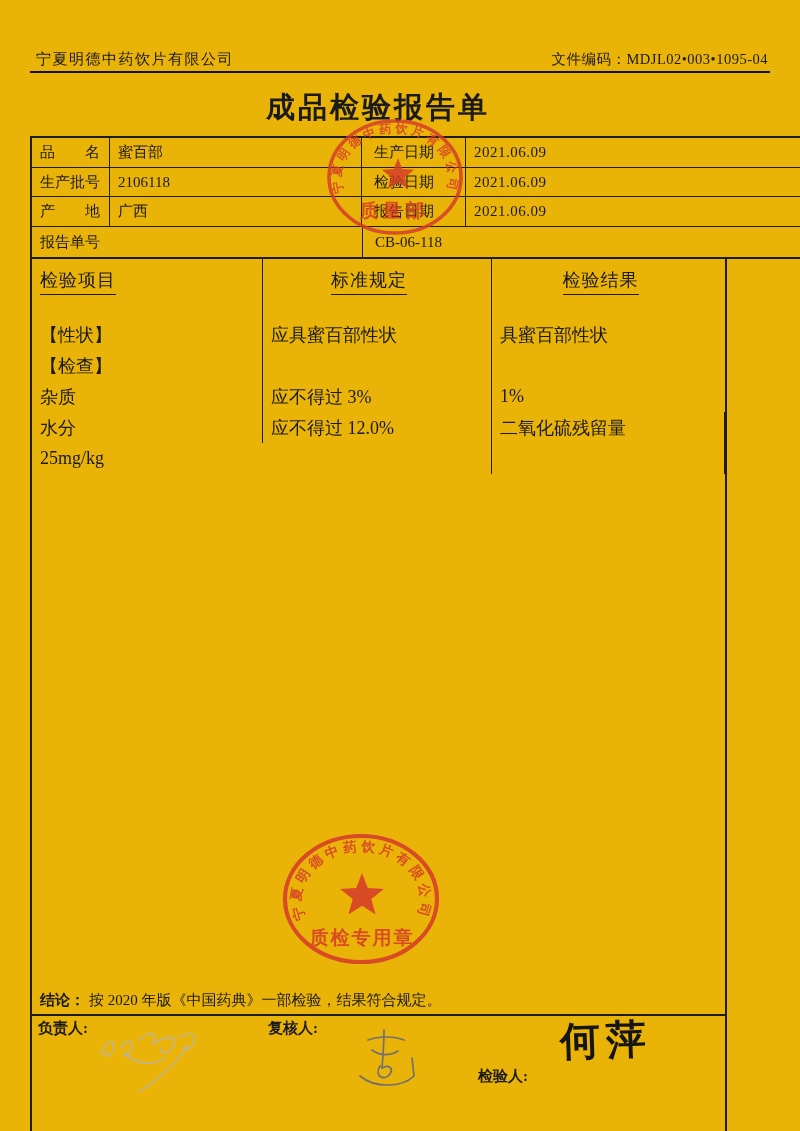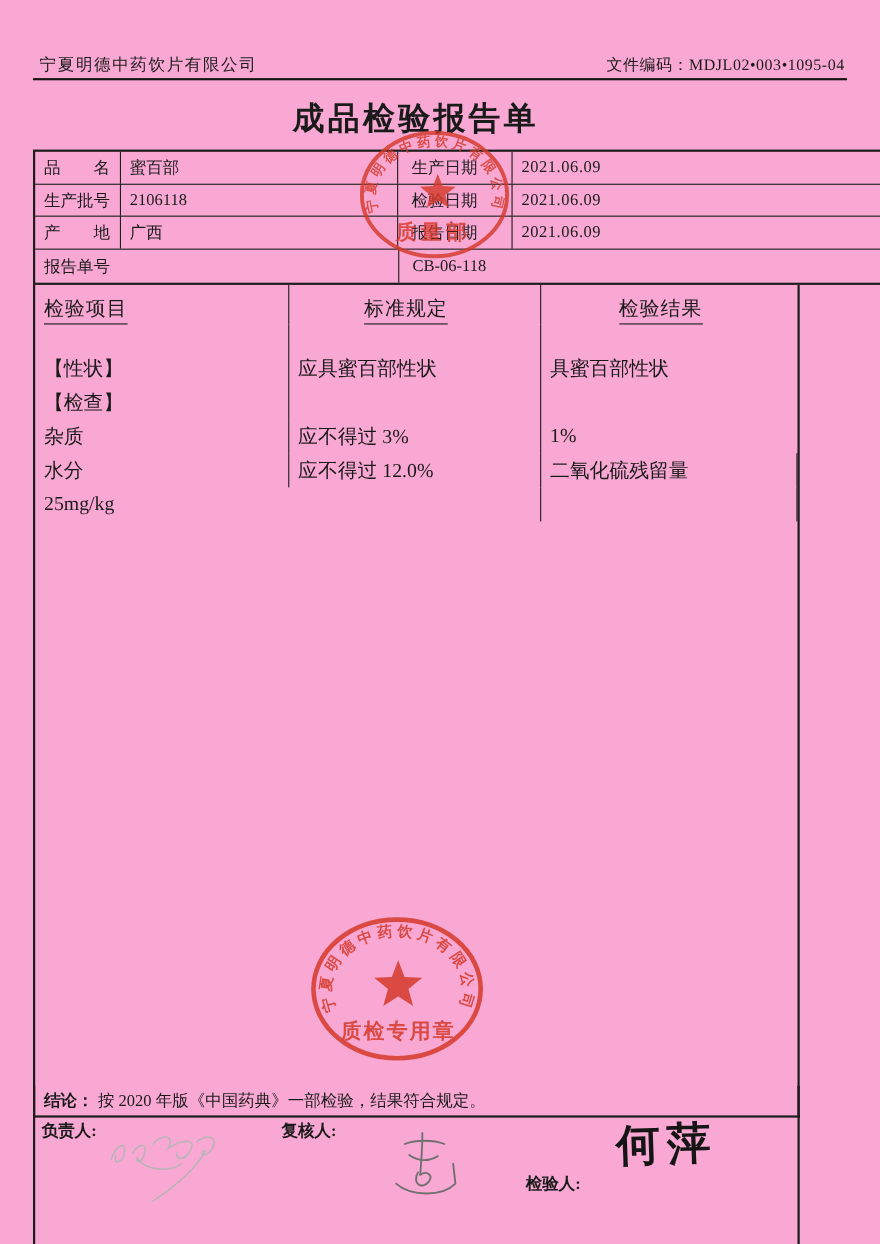--- a/index.html
+++ b/index.html
@@ -1,18 +1,18 @@
 <!DOCTYPE html>
 <html><head>
 <meta charset="utf-8">
 <style>
   * { margin:0; padding:0; box-sizing:border-box; }
   html,body { background:#fff; }
   .page {
-    position:relative; width:800px; height:1131px; background:#f9a8d4;
+    position:relative; width:800px; height:1131px; background:#eab308;
     font-family:"Liberation Serif","DejaVu Serif",serif; color:#1a1a1a;
     overflow:hidden;
   }
   
   .hdr-company { position:absolute; left:36px; top:50px; font-size:15px; letter-spacing:1.5px; }
   .hdr-code   { position:absolute; right:32px; top:50px; font-size:14.5px; letter-spacing:.5px; }
   .hdr-rule   { position:absolute; left:30px; top:71px; width:740px; height:2px; background:#141414; }
   .doc-title  { position:absolute; left:30px; top:88px; width:696px; text-align:center;
                 font-size:29px; font-weight:bold; letter-spacing:3px; }
   
@@ -118,21 +118,21 @@
     <div class="c br"></div>
     <div class="c"></div>
   </div>
 
   <div class="t3">
     <b>结论：</b>
     <span>按 2020 年版《中国药典》一部检验，结果符合规定。</span>
   </div>
 
   <div class="sig-label" style="left:38px;">负责人:</div>
-  <div class="sig-label" style="left:256px;">复核人:</div>
+  <div class="sig-label" style="left:268px;">复核人:</div>
   <div class="sig-label" style="left:478px;margin-top:48px;">检验人:</div>
 
   <svg class="sig-svg" style="left:95px; top:1020px;" width="115" height="78" viewBox="0 0 115 78">
     <g fill="none" stroke="#b5b5b5" stroke-width="1.3" stroke-linecap="round">
       <path d="M6,34 C10,22 20,16 18,28 C17,36 8,40 10,31"></path>
       <path d="M26,28 C32,18 40,20 36,30 C34,37 28,38 30,32"></path>
       <path d="M44,20 C54,10 64,12 58,24 C70,16 84,14 78,26 C74,34 64,36 66,28"></path>
       <path d="M84,18 C94,10 104,14 98,24 C94,31 86,32 90,26"></path>
       <path d="M92,26 C82,44 62,60 44,72"></path>
       <path d="M30,34 C40,44 58,46 70,38"></path>

